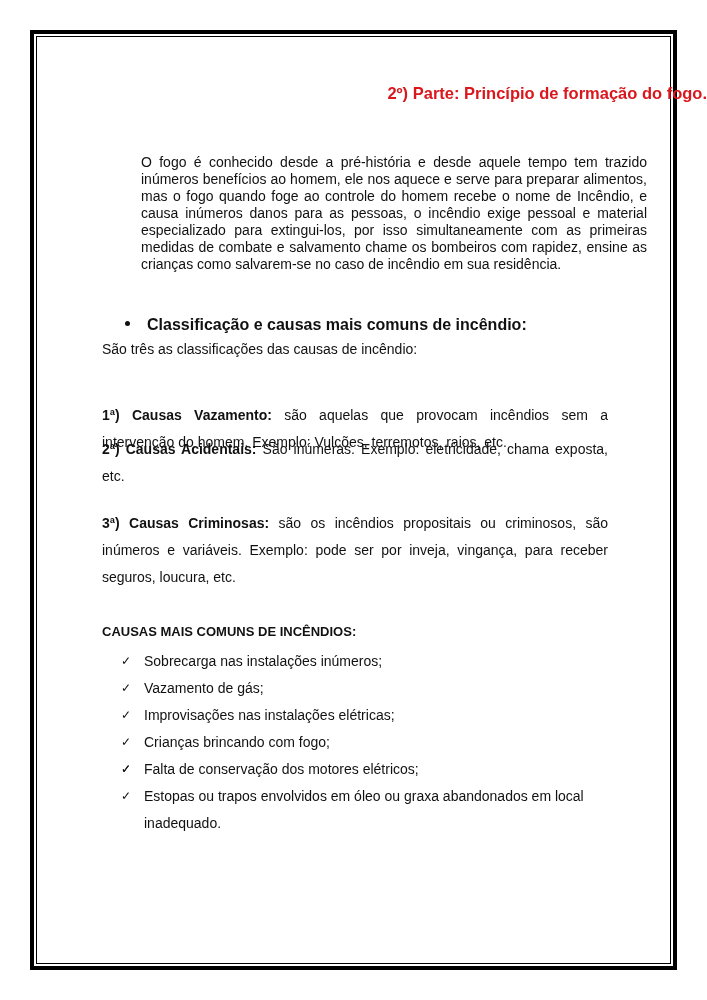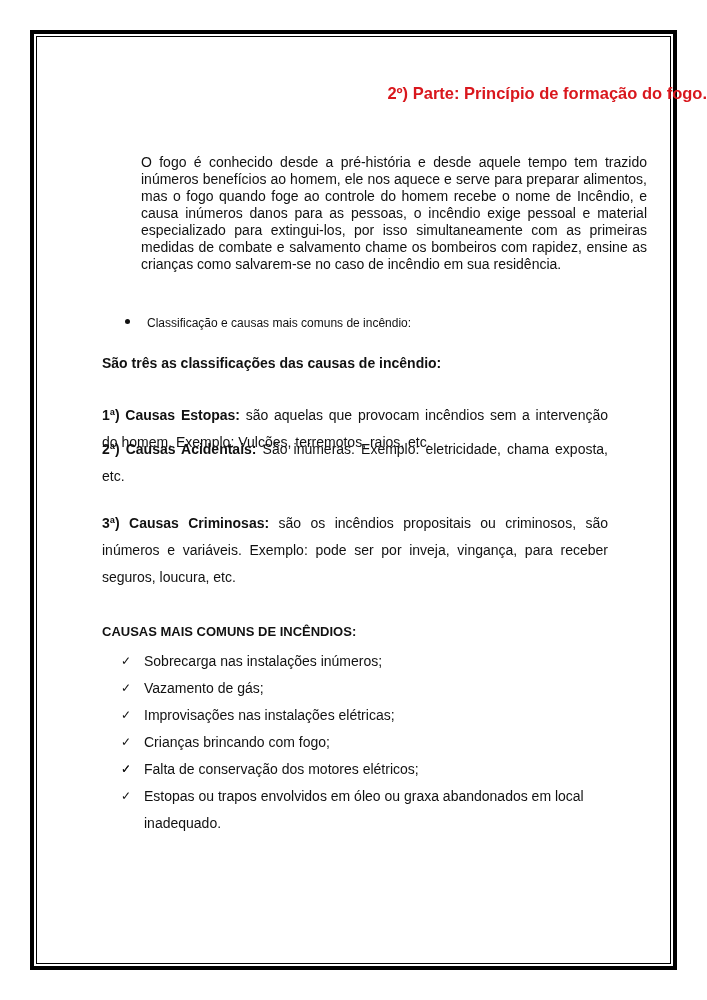--- a/index.html
+++ b/index.html
@@ -6,21 +6,21 @@
   body { width:707px; height:1000px; position:relative; overflow:hidden;
          font-family:"Liberation Sans", sans-serif; color:#111; }
   .frame-outer { position:absolute; left:30px; top:30px; width:647px; height:940px;
                  box-sizing:border-box; border:4px solid #000; }
   .frame-inner { position:absolute; left:2px; top:2px; right:2px; bottom:2px;
                  border:1px solid #000; }
   .title { position:absolute; left:0; width:707px; top:84px; text-align:right;
            color:#d9171d; font-weight:bold; font-size:16.5px; }
   .intro { position:absolute; left:102px; width:506px; top:154px;
            font-size:14px; line-height:17px; text-align:justify;margin-left:39px; }
-  .bullet-row { position:absolute; left:125px; top:316px; font-size:12px; font-weight:normal; }
+  .bullet-row { position:absolute; left:125px; top:316px; font-size:16px; font-weight:bold; }
   .bullet-row .dot { display:inline-block; width:5px; height:5px; border-radius:50%;
                      background:#111; margin-right:17px; vertical-align:middle; position:relative; top:-2px; }
   .p { position:absolute; left:102px; width:506px; font-size:14px; line-height:27px; text-align:justify; }
   .p b { font-weight:bold; }
   .heading { position:absolute; left:102px; top:624px; font-size:13px; font-weight:bold; }
   .checklist { position:absolute; left:121px; top:648px; width:500px; margin:0; padding:0; list-style:none;
                font-size:14px; line-height:27px; }
   .checklist li { position:relative; padding-left:23px; }
   .checklist .chk { position:absolute; left:0; top:0; font-size:12px; }
 </style>
@@ -32,24 +32,24 @@
 </div>
 
 <div class="title">2º) Parte: Princípio de formação do fogo.</div>
 
 <div class="intro">O fogo é conhecido desde a pré-história e desde aquele tempo tem trazido inúmeros benefícios ao homem, ele nos aquece e serve para preparar alimentos, mas o fogo quando foge ao controle do homem recebe o nome de Incêndio, e causa inúmeros danos para as pessoas, o incêndio exige pessoal e material especializado para extingui-los, por isso simultaneamente com as primeiras medidas de combate e salvamento chame os bombeiros com rapidez, ensine as crianças como salvarem-se no caso de incêndio em sua residência.</div>
 
 <div class="bullet-row">
   <span class="dot"></span><span>Classificação e causas mais comuns de incêndio:</span>
 </div>
 
-<div class="p" style="top:350px;font-weight:bold;">São três as classificações das causas de incêndio:</div>
+<div class="p" style="top:336px;">São três as classificações das causas de incêndio:</div>
 
 <div class="p" style="top:402px;">
-  <b>1ª) Causas Estopas:</b><span> são aquelas que provocam incêndios sem a intervenção do homem. Exemplo: Vulcões, terremotos, raios, etc.</span>
+  <b>1ª) Causas Vazamento:</b><span> são aquelas que provocam incêndios sem a intervenção do homem. Exemplo: Vulcões, terremotos, raios, etc.</span>
 </div>
 <div class="p" style="top:436px;">
   <b>2ª) Causas Acidentais:</b><span> São inúmeras. Exemplo: eletricidade, chama exposta, etc.</span>
 </div>
 <div class="p" style="top:510px;">
   <b>3ª) Causas Criminosas:</b><span> são os incêndios propositais ou criminosos, são inúmeros e variáveis. Exemplo: pode ser por inveja, vingança, para receber seguros, loucura, etc.</span>
 </div>
 
 <div class="heading">CAUSAS MAIS COMUNS DE INCÊNDIOS:</div>
 

